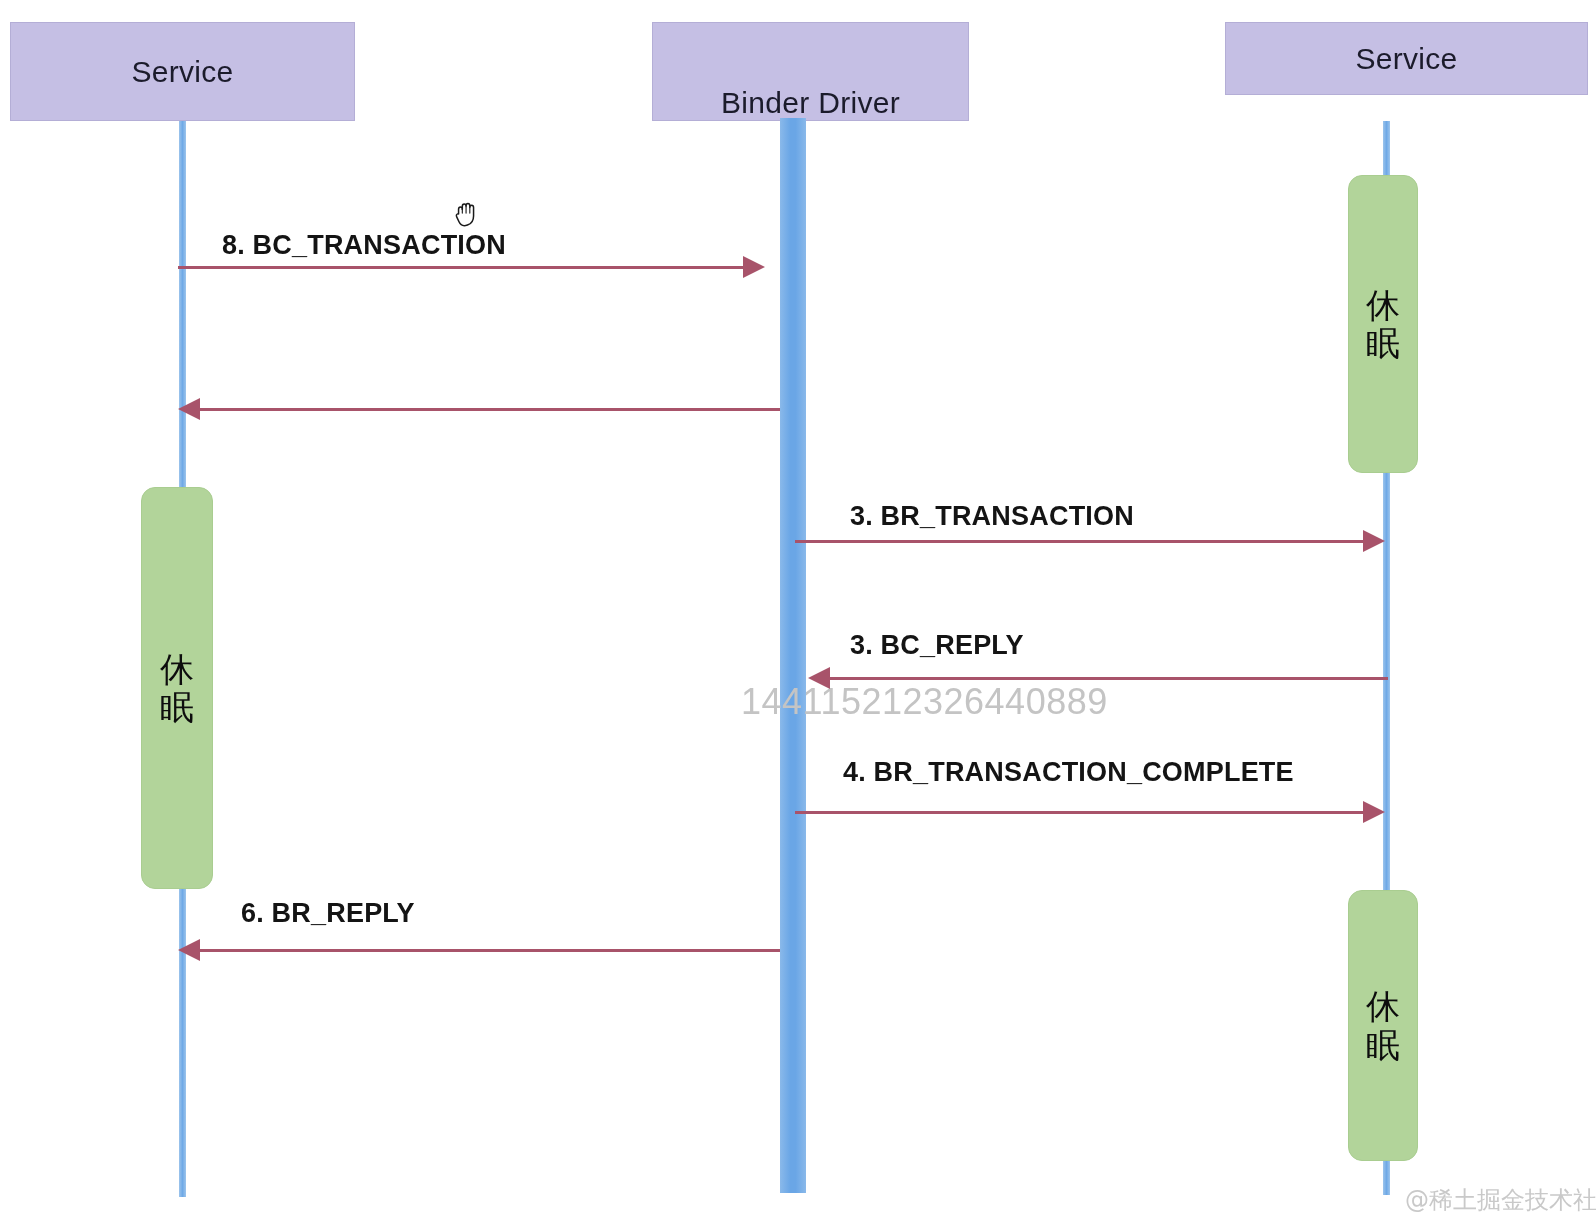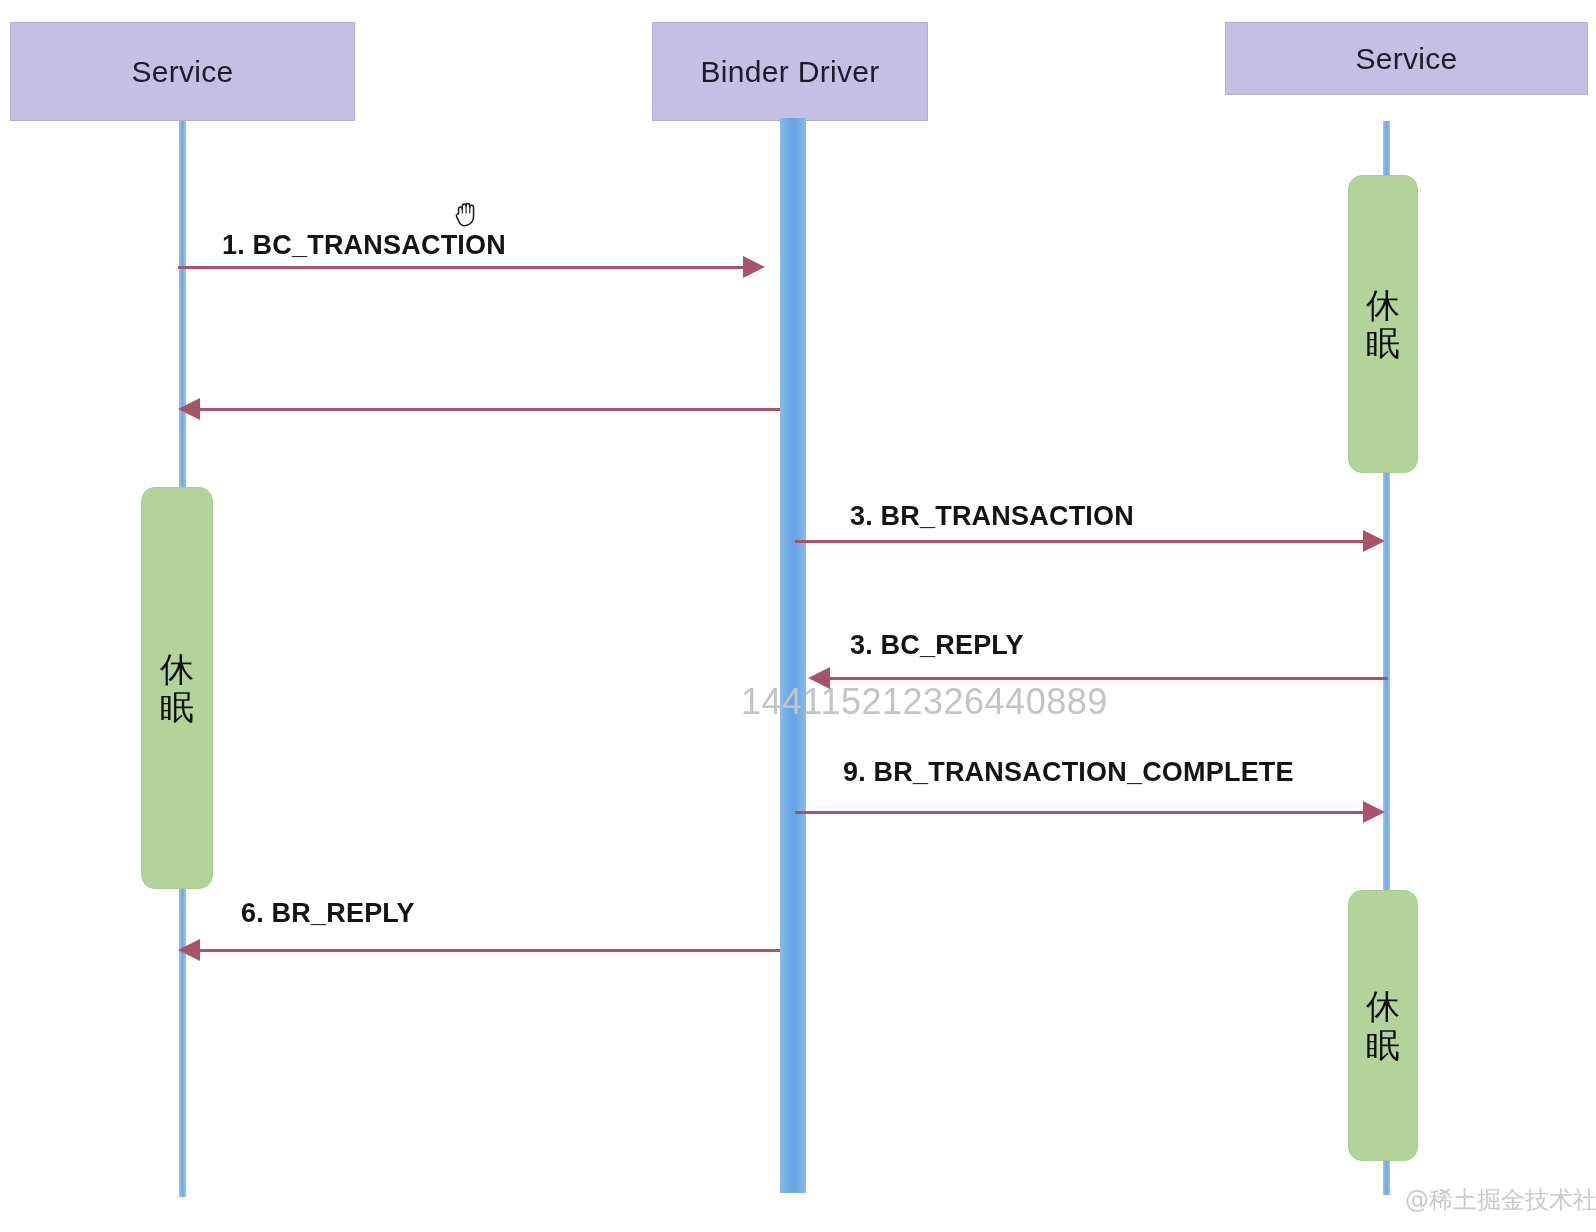--- a/index.html
+++ b/index.html
@@ -124,21 +124,21 @@
 </style>
 </head>
 <body>
 
 <div id="canvas">
 
   <div class="participant-box" style="left:10px; top:22px; width:345px; height:99px;">
     <span class="participant-label">Service</span>
   </div>
 
-  <div class="participant-box" style="left:652px; top:22px; width:276px; height:99px;">
+  <div class="participant-box" style="left:652px; top:22px; width:317px; height:99px;align-items:flex-end;">
     <span class="participant-label">Binder Driver</span>
   </div>
 
   <div class="participant-box" style="left:1225px; top:22px; width:363px; height:73px;">
     <span class="participant-label">Service</span>
   </div>
 
   <div class="lifeline thin" style="left:179px; top:121px; width:7px; height:1076px;"></div>
 
   <div class="lifeline thick" style="left:780px; top:118px; width:26px; height:1075px;"></div>
@@ -152,36 +152,36 @@
   <div class="activation" style="left:141px; top:487px; width:72px; height:402px;">
     <span class="activation-label">休眠</span>
   </div>
 
   <div class="activation" style="left:1348px; top:890px; width:70px; height:271px;">
     <span class="activation-label">休眠</span>
   </div>
 
   <div class="watermark-number" style="left:741px; top:681px;">144115212326440889</div>
 
-  <div class="msg-label" style="left:222px; top:230px;">1. BC_TRANSACTION</div>
+  <div class="msg-label" style="left:222px; top:230px;">8. BC_TRANSACTION</div>
   <div class="msg-line" style="left:178px; top:266px; width:565px;"></div>
   <div class="msg-head right" style="left:743px; top:256px;"></div>
 
   <div class="msg-line" style="left:200px; top:408px; width:580px;"></div>
   <div class="msg-head left" style="left:178px; top:398px;"></div>
 
   <div class="msg-label" style="left:850px; top:501px;">3. BR_TRANSACTION</div>
   <div class="msg-line" style="left:795px; top:540px; width:568px;"></div>
   <div class="msg-head right" style="left:1363px; top:530px;"></div>
 
   <div class="msg-label" style="left:850px; top:630px;">3. BC_REPLY</div>
   <div class="msg-line" style="left:830px; top:677px; width:558px;"></div>
   <div class="msg-head left" style="left:808px; top:667px;"></div>
 
-  <div class="msg-label" style="left:843px; top:757px;">9. BR_TRANSACTION_COMPLETE</div>
+  <div class="msg-label" style="left:843px; top:757px;">4. BR_TRANSACTION_COMPLETE</div>
   <div class="msg-line" style="left:795px; top:811px; width:568px;"></div>
   <div class="msg-head right" style="left:1363px; top:801px;"></div>
 
   <div class="msg-label" style="left:241px; top:898px;">6. BR_REPLY</div>
   <div class="msg-line" style="left:200px; top:949px; width:580px;"></div>
   <div class="msg-head left" style="left:178px; top:939px;"></div>
 
   <div class="cursor-grab" style="left:452px; top:198px;">
     <svg viewBox="0 0 32 34" width="30" height="32" xmlns="http://www.w3.org/2000/svg">
       <g fill="#ffffff" stroke="#1a1a1a" stroke-width="1.6" stroke-linejoin="round">

